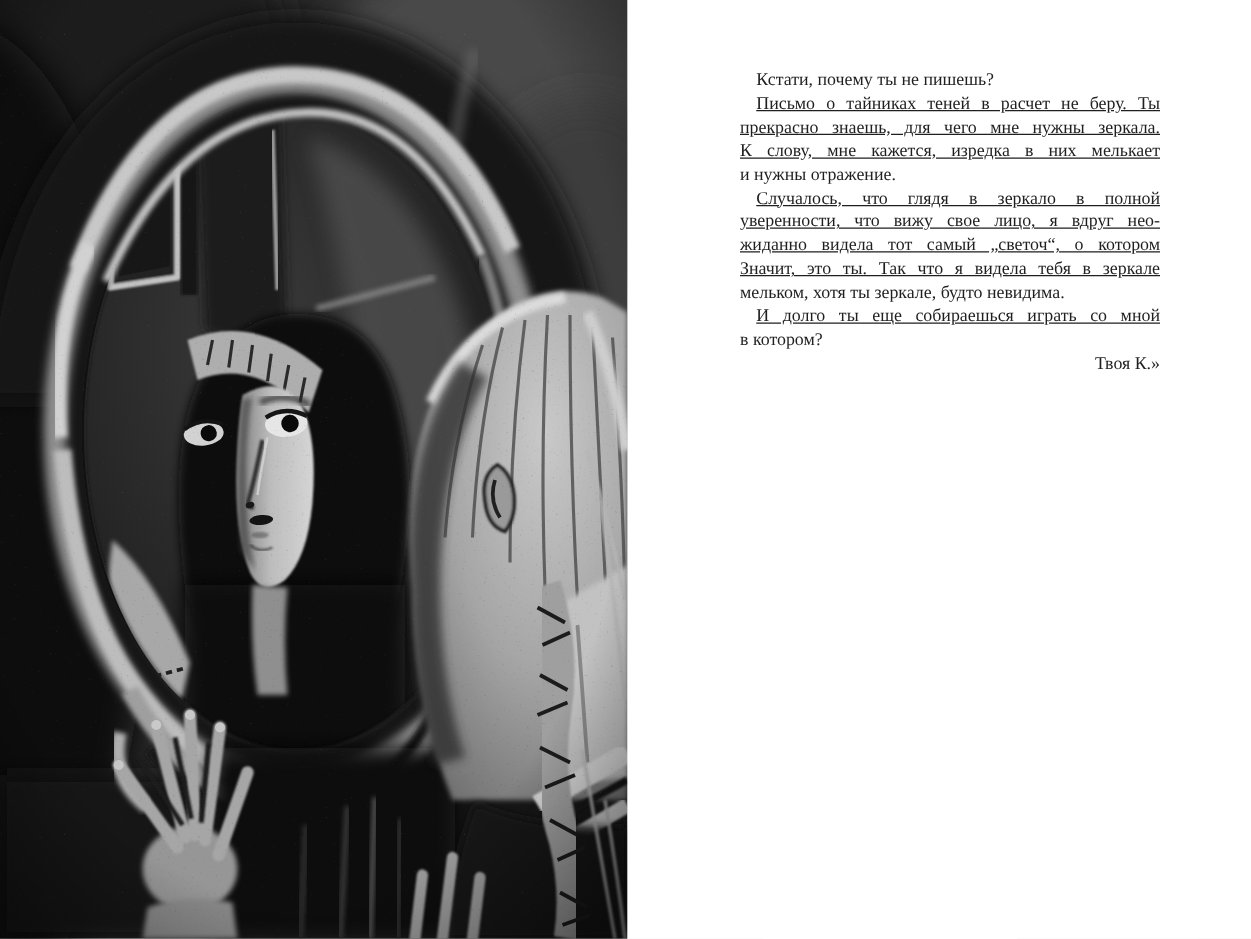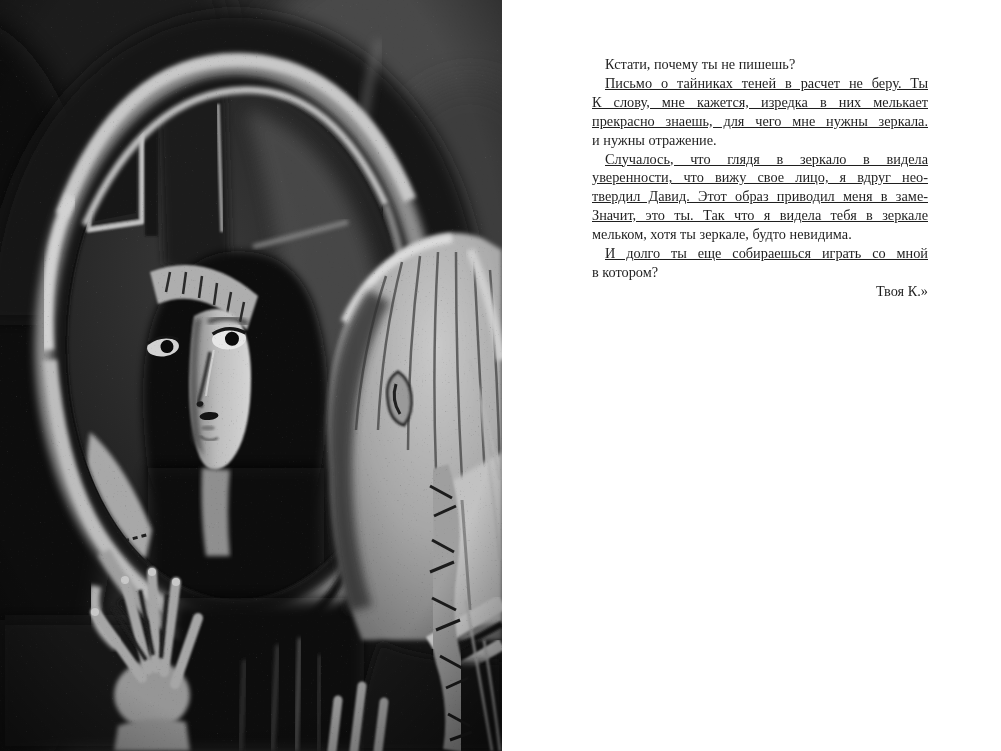--- a/index.html
+++ b/index.html
@@ -250,26 +250,26 @@
           <rect x="0" y="0" width="502" height="751" fill="url(#vignG)"></rect>
         </g>
       </g>
     </svg>
   </div>
 
   <div class="text-page">
     <div class="letter">
         <div class="ln left indent">Кстати, почему ты не пишешь?</div>
         <div class="ln justify indent">Письмо о тайниках теней в расчет не беру. Ты</div>
+        <div class="ln justify">прекрасно знаешь, для чего мне нужны зеркала.</div>
         <div class="ln justify">К слову, мне кажется, изредка в них мелькает</div>
-        <div class="ln justify">прекрасно знаешь, для чего мне нужны зеркала.</div>
         <div class="ln left">и нужны отражение.</div>
-        <div class="ln justify indent">Случалось, что глядя в зеркало в видела</div>
+        <div class="ln justify indent">Случалось, что глядя в зеркало в полной</div>
         <div class="ln justify">уверенности, что вижу свое лицо, я вдруг нео-</div>
-        <div class="ln justify">твердил Давид. Этот образ приводил меня в заме-</div>
+        <div class="ln justify">жиданно видела тот самый „светоч“, о котором</div>
         <div class="ln justify">Значит, это ты. Так что я видела тебя в зеркале</div>
         <div class="ln left">мельком, хотя ты зеркале, будто невидима.</div>
         <div class="ln justify indent">И долго ты еще собираешься играть со мной</div>
         <div class="ln left">в котором?</div>
         <div class="ln right">Твоя К.»</div>
       </div>
   </div>
 
 </div>
 

